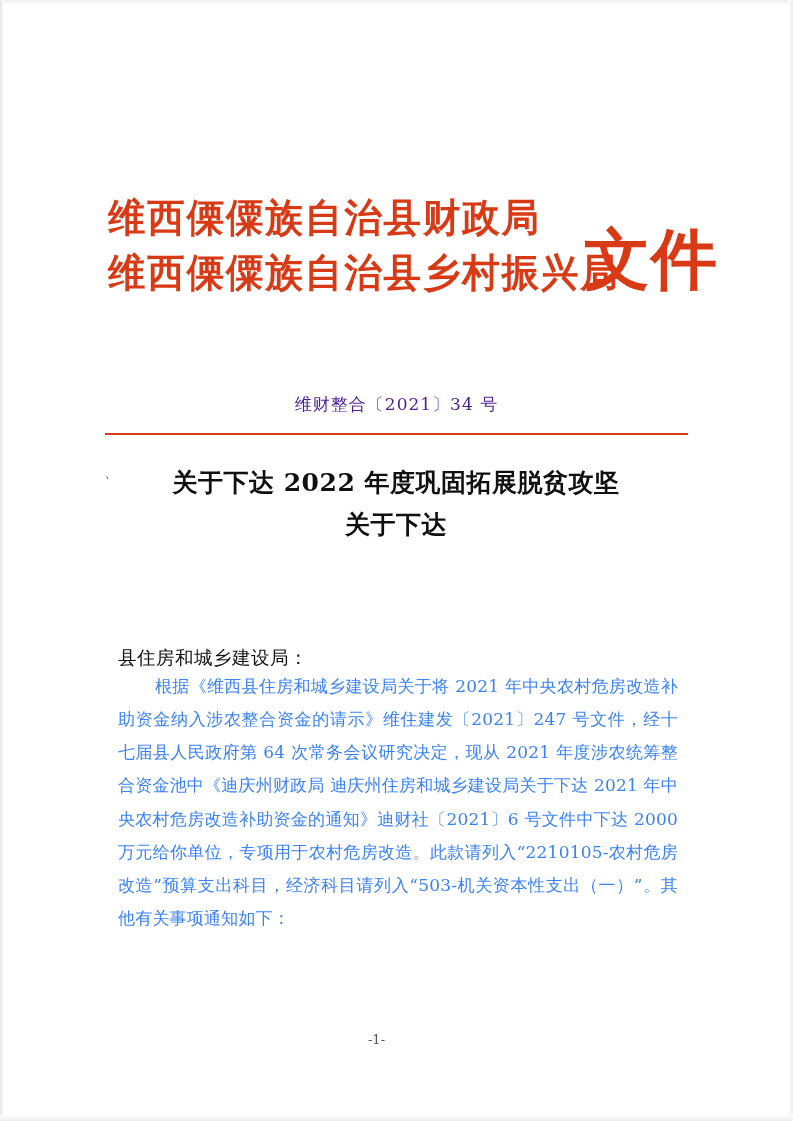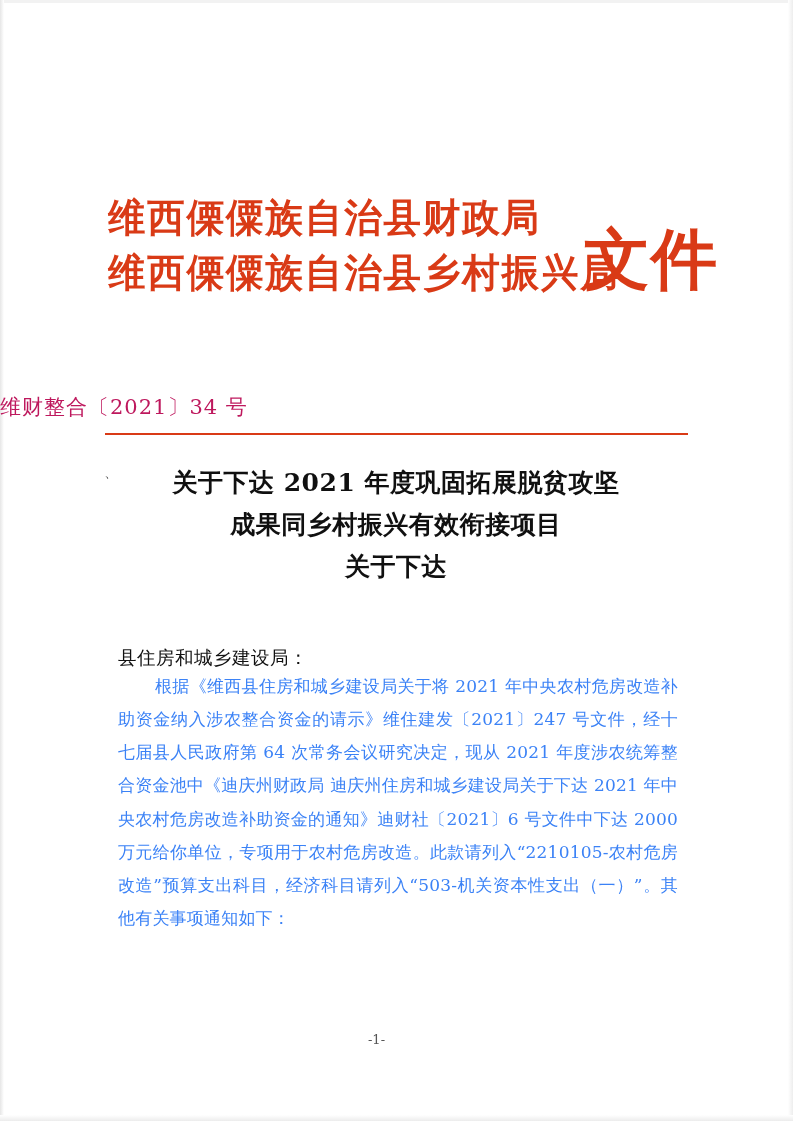--- a/index.html
+++ b/index.html
@@ -71,23 +71,23 @@
     line-height: 1;
     white-space: nowrap;
   }
 
   
   .doc-number {
     position: absolute;
     left: 0;
     top: 393px;
     width: 793px;
-    text-align: left;
-    font-size: 21px;
-    color: #be185d;
+    text-align: center;
+    font-size: 17px;
+    color: #4c1d95;
     letter-spacing: 1px;
     font-family: "DejaVu Serif", serif;
   }
 
   
   .red-rule {
     position: absolute;
     left: 105px;
     top: 433px;
     width: 583px;
@@ -172,22 +172,21 @@
     <div class="masthead-line">维西傈僳族自治县乡村振兴局</div>
     <div class="masthead-wenjian">文件</div>
   </div>
 
   <div class="doc-number">维财整合〔2021〕34 号</div>
 
   <div class="red-rule"></div>
 
   <div class="title-block">
     <span class="title-mark">、</span>
-    <div class="title-line">关于下达 2021 年度巩固拓展脱贫攻坚</div>
-    <div class="title-line">成果同乡村振兴有效衔接项目</div>
+    <div class="title-line">关于下达 2022 年度巩固拓展脱贫攻坚</div>
     <div class="title-line">关于下达</div>
   </div>
 
   <div class="body-block">
     <div class="salutation">县住房和城乡建设局：</div>
     <div class="para">根据《维西县住房和城乡建设局关于将 2021 年中央农村危房改造补助资金纳入涉农整合资金的请示》维住建发〔2021〕247 号文件，经十七届县人民政府第 64 次常务会议研究决定，现从 2021 年度涉农统筹整合资金池中《迪庆州财政局 迪庆州住房和城乡建设局关于下达 2021 年中央农村危房改造补助资金的通知》迪财社〔2021〕6 号文件中下达 2000 万元给你单位，专项用于农村危房改造。此款请列入“2210105-农村危房改造”预算支出科目，经济科目请列入“503-机关资本性支出（一）”。其他有关事项通知如下：</div>
   </div>
 
   <div class="page-number">-1-</div>
 

